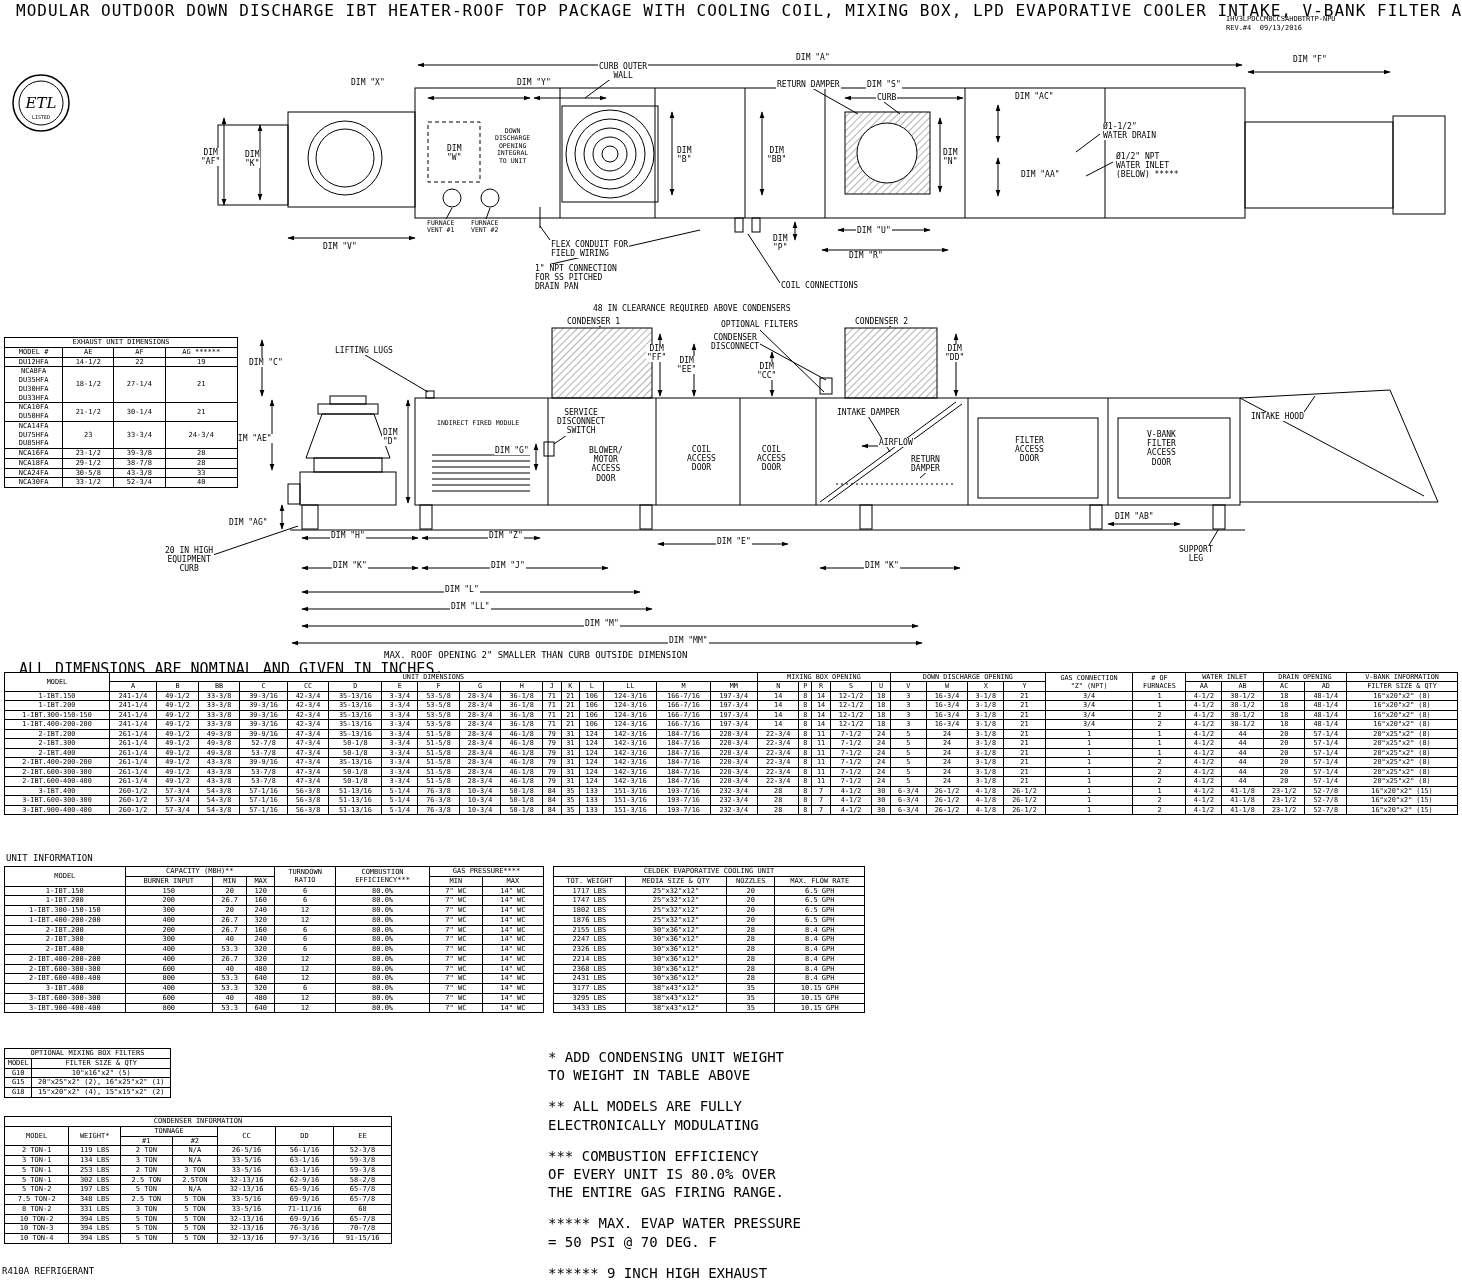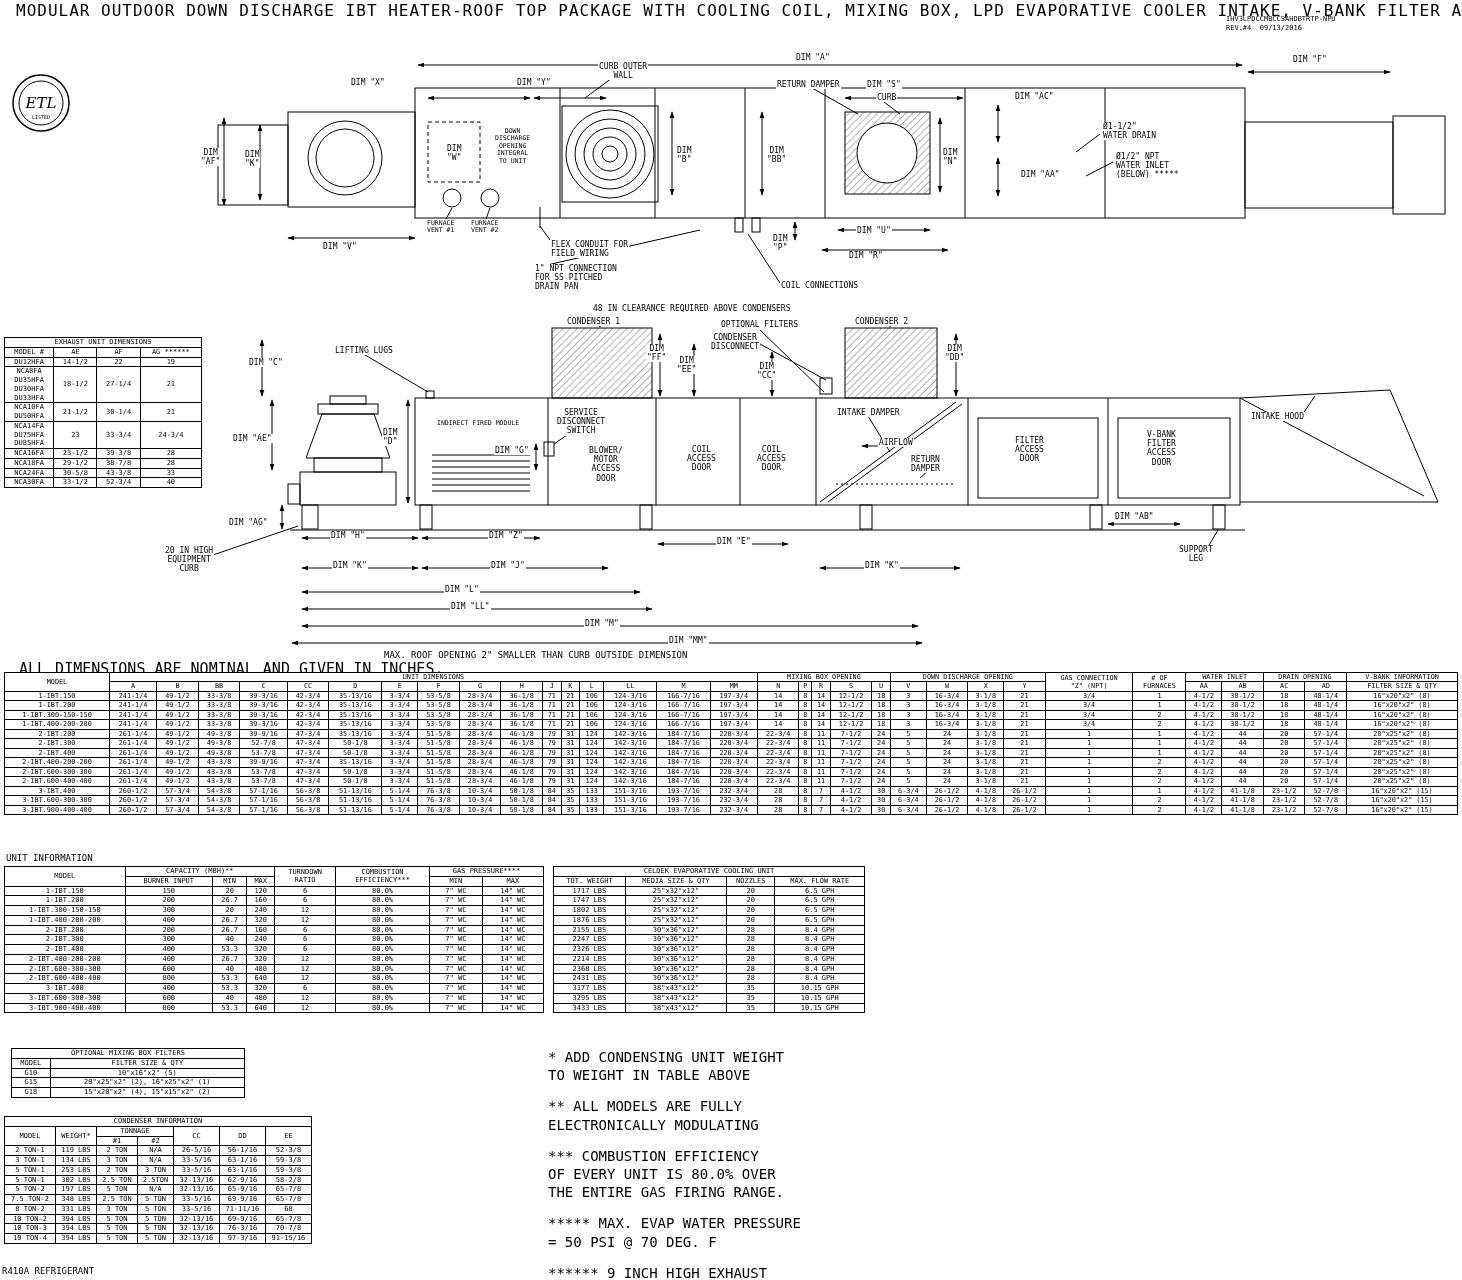--- a/index.html
+++ b/index.html
@@ -298,21 +298,21 @@
   <span class="l" style="left:490px;top:561px">DIM "J"</span>
   <span class="l" style="left:864px;top:561px">DIM "K"</span>
   <span class="l" style="left:444px;top:585px">DIM "L"</span>
   <span class="l" style="left:450px;top:602px">DIM "LL"</span>
   <span class="l" style="left:584px;top:619px">DIM "M"</span>
   <span class="l" style="left:668px;top:636px">DIM "MM"</span>
   <span class="l" style="left:383px;top:650px;font-size:9px">MAX. ROOF OPENING 2" SMALLER THAN CURB OUTSIDE DIMENSION</span>
   <span class="l nb" style="left:18px;top:661px;font-size:15px">ALL DIMENSIONS ARE NOMINAL AND GIVEN IN INCHES.</span>
 </div>
 
-<table class="tbl" style="left:4px;top:337px;width:198px">
+<table class="tbl" style="left:4px;top:337px;width:234px">
   <thead>
     <tr>
         <th colspan="4">EXHAUST UNIT DIMENSIONS</th>
       </tr>
     <tr>
         <th>MODEL #</th>
         <th>AE</th>
         <th>AF</th>
         <th>AG ******</th>
       </tr>
@@ -1123,21 +1123,21 @@
       </tr>
       <tr>
         <td>3433 LBS</td>
         <td>38"x43"x12"</td>
         <td>35</td>
         <td>10.15 GPH</td>
       </tr>
     </tbody>
 </table>
 
-<table class="tbl" style="left:11px;top:1048px;width:234px">
+<table class="tbl" style="left:4px;top:1048px;width:167px">
   <thead>
     <tr>
         <th colspan="2">OPTIONAL MIXING BOX FILTERS</th>
       </tr>
     <tr>
         <th>MODEL</th>
         <th>FILTER SIZE &amp; QTY</th>
       </tr>
   </thead>
   <tbody>
@@ -1149,21 +1149,21 @@
         <td>G15</td>
         <td>20"x25"x2" (2), 16"x25"x2" (1)</td>
       </tr>
       <tr>
         <td>G18</td>
         <td>15"x20"x2" (4), 15"x15"x2" (2)</td>
       </tr>
     </tbody>
 </table>
 
-<table class="tbl" style="left:4px;top:1116px;width:308px">
+<table class="tbl" style="left:4px;top:1116px;width:388px">
   <thead>
     <tr>
         <th colspan="7">CONDENSER INFORMATION</th>
       </tr>
     <tr>
       <th rowspan="2">MODEL</th>
       <th rowspan="2">WEIGHT*</th>
       <th colspan="2">TONNAGE</th>
       <th rowspan="2">CC</th>
       <th rowspan="2">DD</th>

